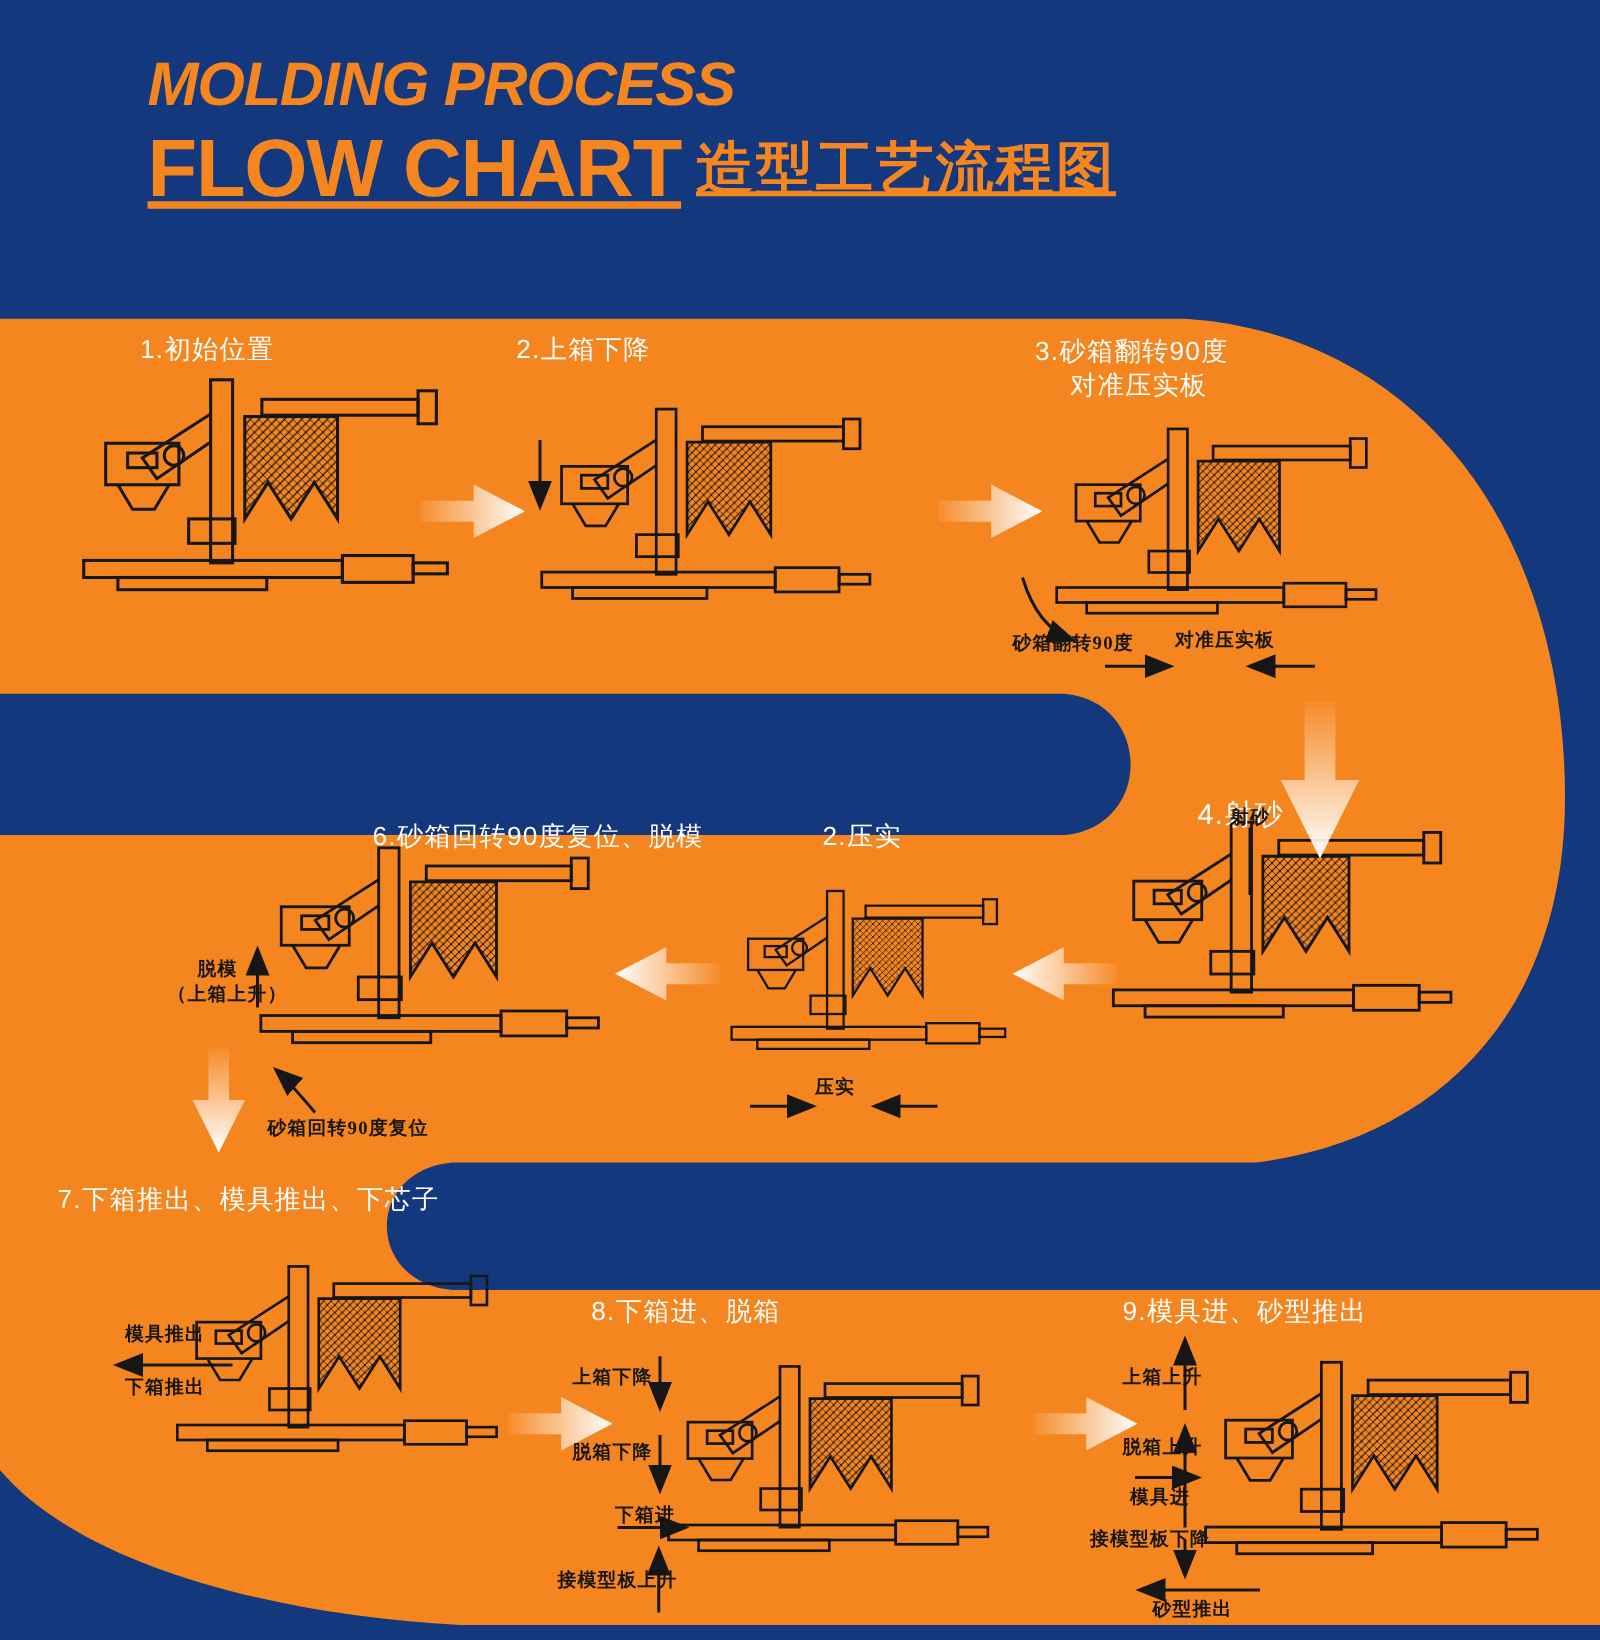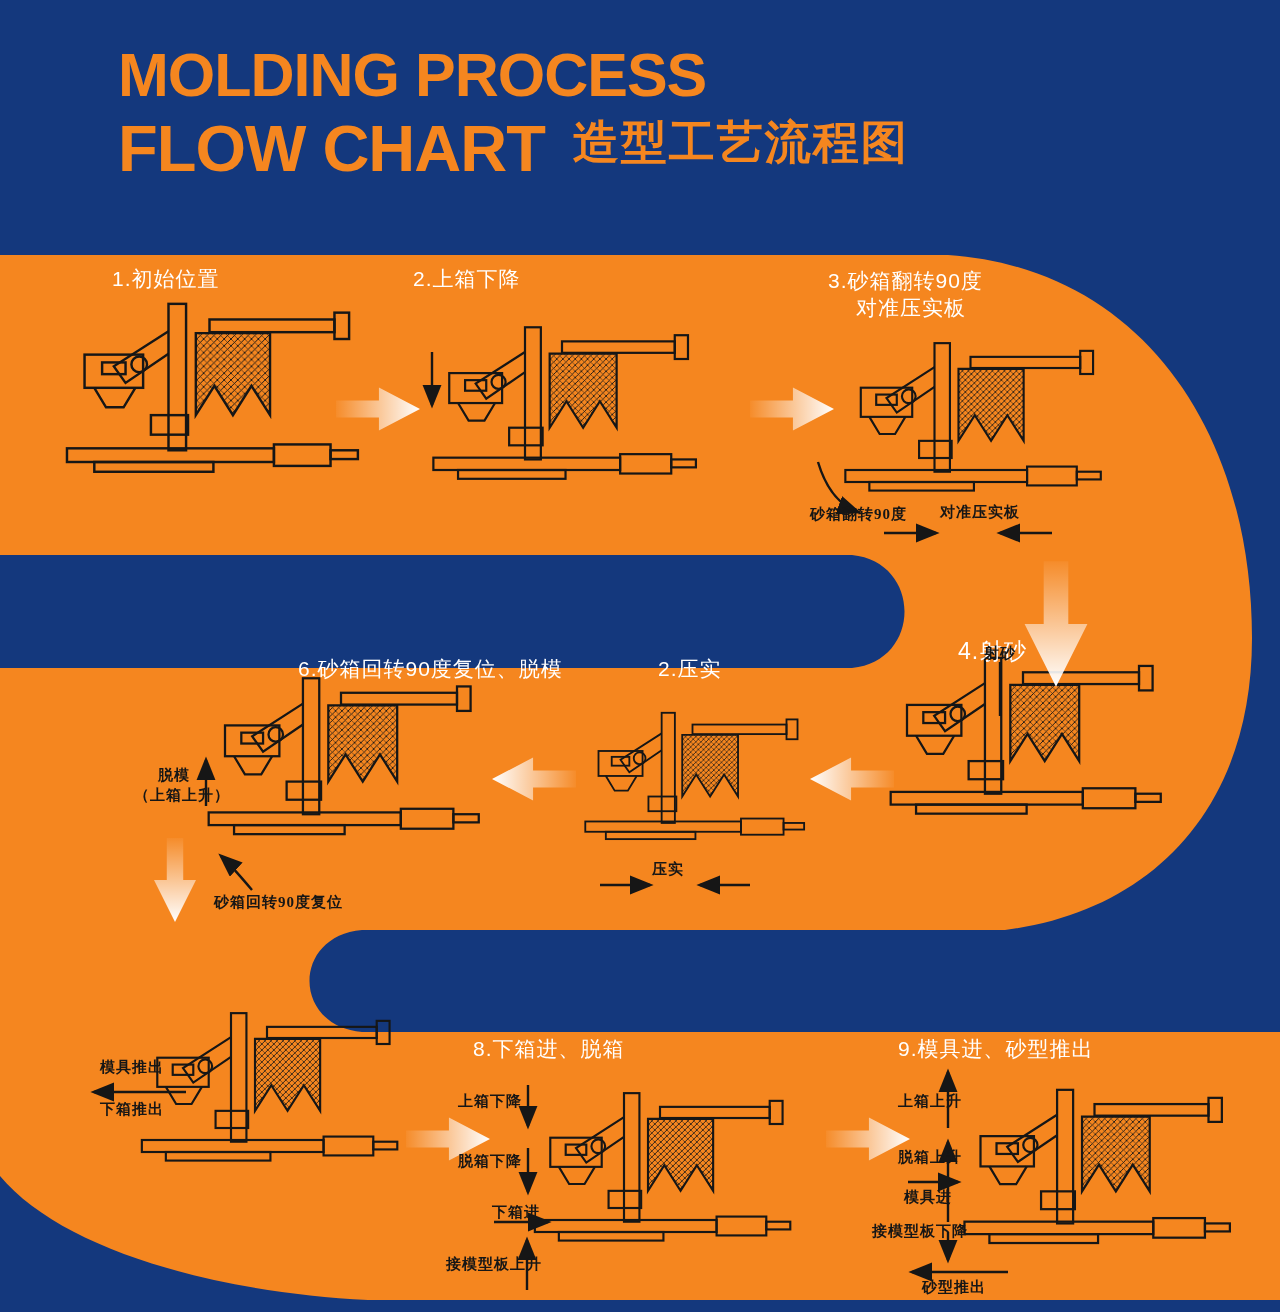--- a/index.html
+++ b/index.html
@@ -11,22 +11,22 @@
   *{margin:0;padding:0;box-sizing:border-box;}
   body{background:#000;font-family:"Liberation Sans","DejaVu Sans",sans-serif;}
   .canvas{position:relative;width:1280px;height:1312px;background:var(--bg);overflow:hidden;}
 
   .bg-svg{position:absolute;inset:0;z-index:0;}
   .bg-blue{fill:var(--bg);}
   .bg-band{fill:var(--band);}
 
   
   .title{position:absolute;left:118px;top:40px;z-index:3;color:var(--band);}
-  .title .l1{font-size:61px;font-weight:800;letter-spacing:-1px;line-height:1.18;white-space:nowrap;}
-  .title .l2row{display:flex;align-items:flex-start;gap:28px;}
+  .title .l1{font-size:49px;font-weight:800;letter-spacing:-1px;line-height:1.18;white-space:nowrap;font-style:italic;}
+  .title .l2row{display:flex;align-items:center;gap:12px;text-decoration:underline;}
   .title .l2{font-size:65px;font-weight:800;letter-spacing:-1px;line-height:1.15;white-space:nowrap;}
   .title .sub{font-size:46px;font-weight:700;letter-spacing:2px;white-space:nowrap;}
 
   
   .step-label{position:absolute;z-index:3;color:var(--ink-white);font-size:21px;font-weight:500;letter-spacing:1px;white-space:nowrap;}
   .step-label.big{font-size:23px;margin-top:34px;}
 
   
   .ann{position:absolute;z-index:3;color:var(--ink-black);font-size:15px;font-weight:700;
        font-family:Liberation Serif, serif;white-space:nowrap;letter-spacing:1px;}
@@ -185,20 +185,21 @@
     </g>
   </svg>
 
   <div class="step-label" style="left:112px;top:265px">1.初始位置</div>
   <div class="step-label" style="left:413px;top:265px">2.上箱下降</div>
   <div class="step-label" style="left:828px;top:267px">3.砂箱翻转90度</div>
   <div class="step-label" style="left:856px;top:294px">对准压实板</div>
   <div class="step-label big" style="left:958px;top:602px">4.射砂</div>
   <div class="step-label" style="left:658px;top:655px">2.压实</div>
   <div class="step-label" style="left:298px;top:655px">6.砂箱回转90度复位、脱模</div>
+  <div class="step-label" style="left:46px;top:945px">7.下箱推出、模具推出、下芯子</div>
   <div class="step-label" style="left:473px;top:1035px">8.下箱进、脱箱</div>
   <div class="step-label" style="left:898px;top:1035px">9.模具进、砂型推出</div>
 
   <div class="ann" style="left:810px;top:505px">砂箱翻转90度</div>
   <div class="ann" style="left:940px;top:503px">对准压实板</div>
   <div class="ann" style="left:984px;top:644px">射砂</div>
   <div class="ann" style="left:652px;top:860px">压实</div>
   <div class="ann" style="left:158px;top:766px">脱模</div>
   <div class="ann" style="left:134px;top:786px">（上箱上升）</div>
   <div class="ann" style="left:214px;top:893px">砂箱回转90度复位</div>

